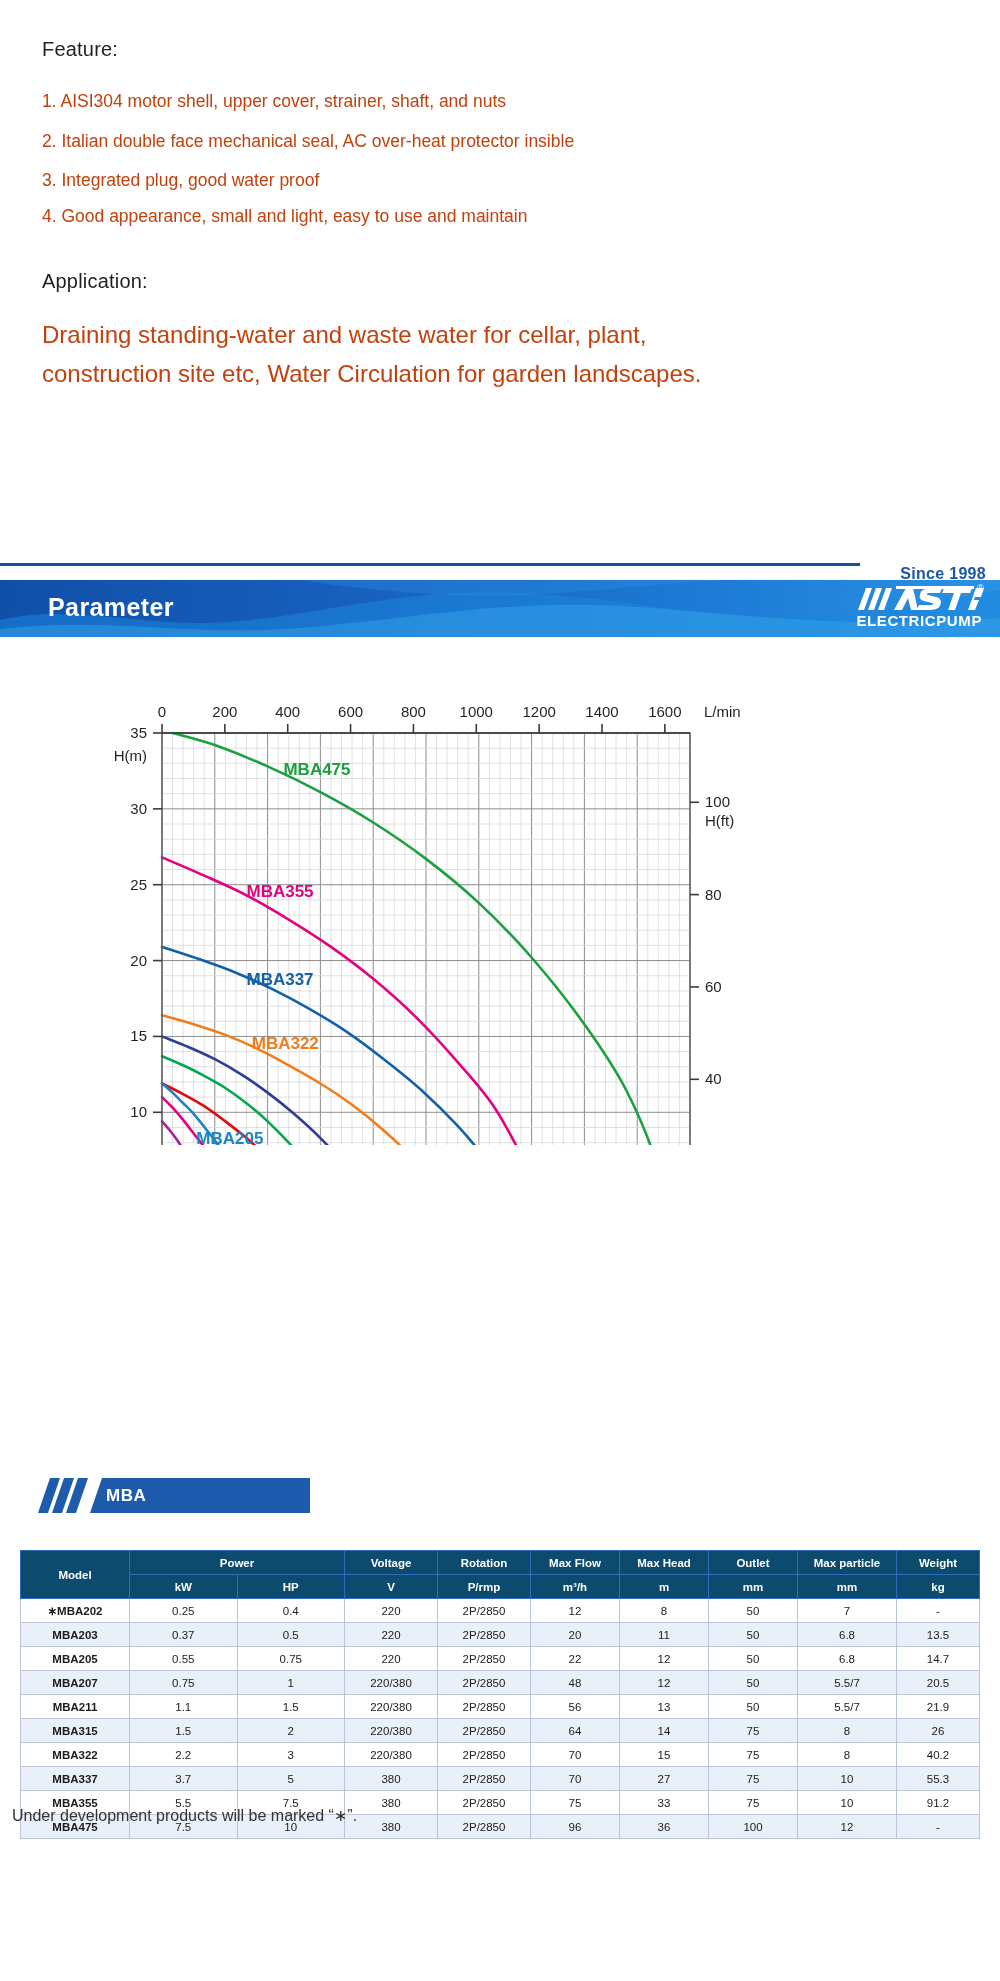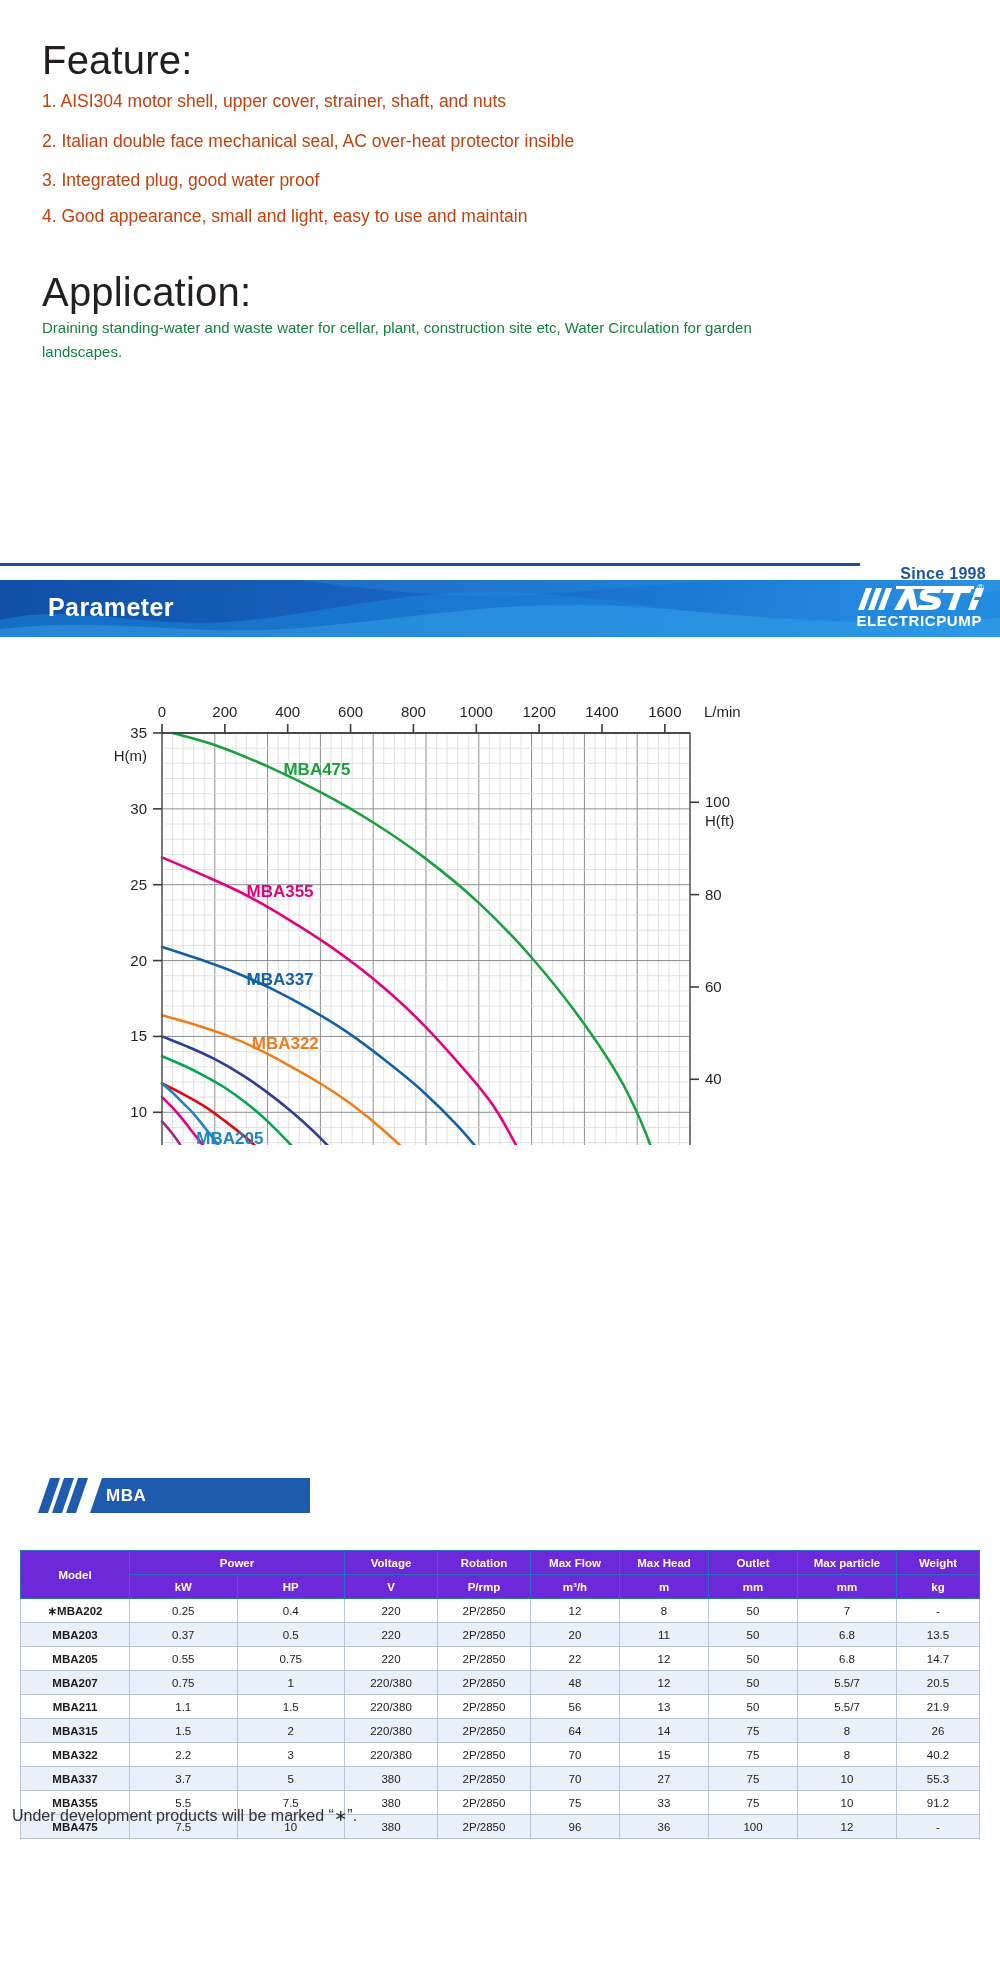--- a/index.html
+++ b/index.html
@@ -4,23 +4,23 @@
 <style>
   html,body{margin:0;padding:0;}
   body{
     width:1000px;height:1981px;background:#ffffff;
     font-family:"Liberation Sans",sans-serif;
     color:#231f20;position:relative;overflow:hidden;
   }
 
   
   .section{position:absolute;left:42px;}
-  .h-title{font-size:40px;font-weight:400;color:#231f20;letter-spacing:.2px;}
+  .h-title{font-size:20px;font-weight:400;color:#231f20;letter-spacing:.2px;}
   .bullet{font-size:17.5px;font-weight:400;color:#c2410c;line-height:1.25;}
-  .para{font-size:15px;color:#15803d;line-height:1.62;width:740px;}
+  .para{font-size:24px;color:#c2410c;line-height:1.62;width:740px;}
 
   
   #since-wrap{position:absolute;left:0;top:553px;width:1000px;height:22px;}
   #since-rule{position:absolute;left:0;top:10px;width:860px;height:3px;background:#1a4f9c;}
   #since-text{position:absolute;right:14px;top:12px;font-size:16px;font-weight:bold;
               color:#1a56a8;letter-spacing:.3px;}
 
   
   #param-banner{position:absolute;left:0;top:580px;width:1000px;height:57px;overflow:hidden;
      background:linear-gradient(100deg,#0f4fa8 0%,#1760bc 35%,#1c79d4 68%,#2a93e4 100%);}
@@ -41,21 +41,21 @@
   #mba-banner{position:absolute;left:28px;top:1478px;width:282px;height:22px;}
   #mba-banner svg{position:absolute;left:0;top:0;}
   #mba-label{position:absolute;left:78px;top:8px;font-size:17px;font-weight:bold;color:#fff;
              letter-spacing:.5px;z-index:3;}
 
   
   #spec-table{position:absolute;left:20px;top:1550px;width:960px;border-collapse:collapse;
               font-size:11.5px;}
   #spec-table th,#spec-table td{border:1px solid #b9c6d8;text-align:center;
               padding:0;height:23px;color:#1b1b1b;}
-  #spec-table thead th{background:#6d28d9;color:#ffffff;font-weight:bold;border-color:#2f6cbd;
+  #spec-table thead th{background:#0c4a6e;color:#ffffff;font-weight:bold;border-color:#2f6cbd;
               font-size:11.5px;}
   #spec-table tbody td{font-size:11.5px;}
   #spec-table tbody tr:nth-child(even){background:#e9f0f9;}
   #spec-table tbody tr:nth-child(odd){background:#ffffff;}
   #spec-table tbody td.model{font-weight:bold;}
   #footnote{position:absolute;left:12px;top:1806px;font-size:16px;color:#333;}
 </style>
 </head>
 <body>
 

